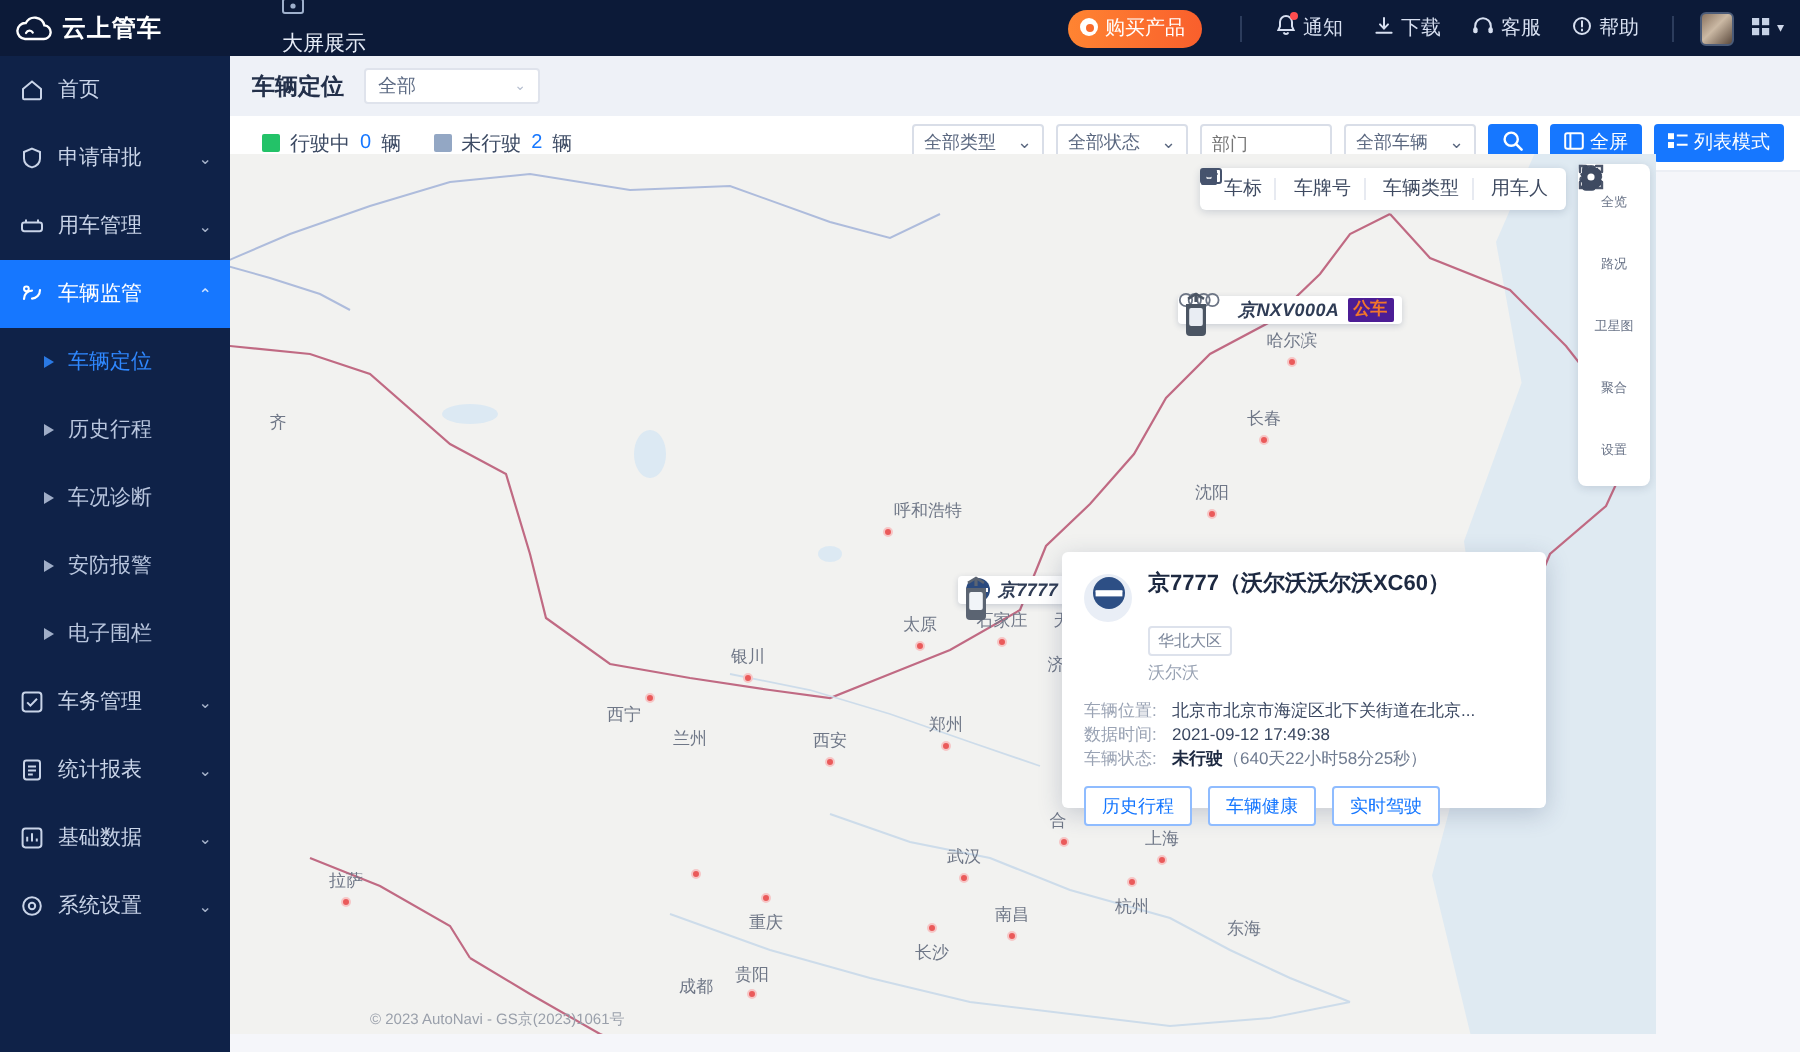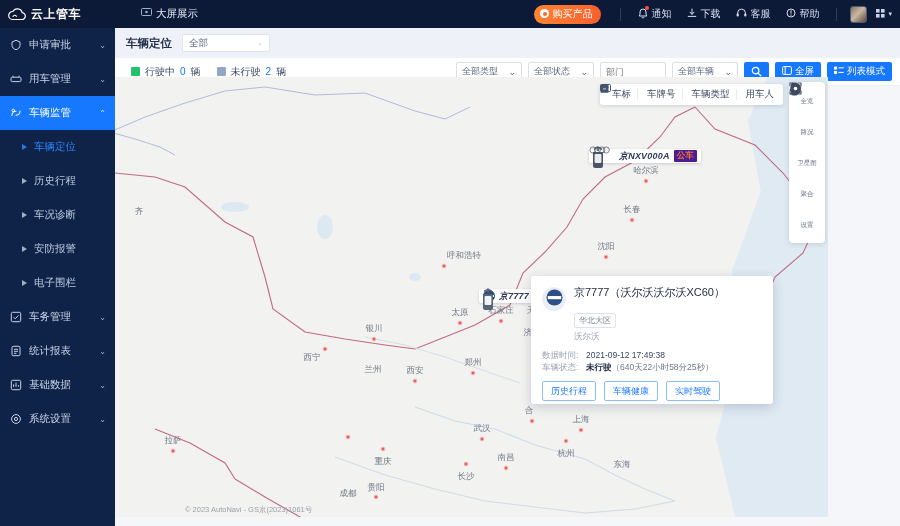--- a/index.html
+++ b/index.html
@@ -13,21 +13,21 @@
 
   
   .topbar {
     position: absolute; top: 0; left: 0; width: 900px; height: 28px;
     background: #0c1a38; display: flex; align-items: center;
     color: #cfd8ea; font-size: 10px; z-index: 40;
   }
   .logo-zone { width: 115px; height: 28px; display: flex; align-items: center; padding-left: 8px; gap: 5px; }
   .logo-text { font-size: 12px; font-weight: bold; color: #ffffff; letter-spacing: 0.5px; }
   .cloud-icon { width: 18px; height: 13px; position: relative; }
-  .top-nav-item { display: flex; gap: 4px; margin-left: 26px; color: #e6ecf7; font-size: 10.5px; }
+  .top-nav-item { display: flex; gap: 4px; margin-left: 26px; color: #e6ecf7; font-size: 10.5px; flex-direction: column; }
   .top-right { margin-left: auto; display: flex; align-items: center; gap: 0px; padding-right: 8px; }
   .buy-btn {
     display: flex; align-items: center; gap: 3px;
     background: linear-gradient(90deg,#ff8432,#f95f2c);
     color: #fff; font-size: 10px; border-radius: 10px;
     padding: 2px 9px 3px 6px; margin-right: 10px; white-space: nowrap;
   }
   .buy-dot { width: 9px; height: 9px; border-radius: 50%; background: #fff; display:inline-block; position: relative;}
   .buy-dot::after{content:""; position:absolute; left:2.5px; top:2.5px; width:4px;height:4px;border-radius:50%;background:#f96a2c;}
   .tr-sep { width: 1px; height: 13px; background: #2c3c5c; margin: 0 9px; }
@@ -142,21 +142,21 @@
 
   
   .info-card {
     position: absolute; left: 531px; top: 306px; width: 242px; height: 128px;
     background: #fff; border-radius: 3px; box-shadow: 0 3px 12px rgba(40,60,100,.22); z-index: 20;
     padding: 9px 11px;
   }
   .ic-head { display: flex; gap: 8px; }
   .ic-avatar { width: 24px; height: 24px; border-radius: 50%; background: #e9eef6;
     display: flex; align-items: center; justify-content: center; flex: 0 0 24px; margin-top: 2px; }
-  .ic-title { font-size: 11px; font-weight: normal; color: #1d2941; line-height: 14px; }
+  .ic-title { font-size: 11px; font-weight: bold; color: #1d2941; line-height: 14px; }
   .ic-badge { display: inline-block; border: 1px solid #dde2ec; color: #7c879b; font-size: 8px;
     padding: 1px 4px; border-radius: 2px; margin-top: 14px; }
   .ic-brand { font-size: 8.5px; color: #98a2b3; margin-top: 3px; }
   .ic-rows { margin-top: 6px; }
   .ic-row { display: flex; font-size: 8.5px; line-height: 12px; color: #39455d; }
   .ic-row .k { color: #9aa3b4; width: 44px; flex: 0 0 44px; }
   .ic-row .v { color: #3a4760; }
   .ic-row .v b { color: #1d2941; }
   .ic-row .v .dur { color: #6f7b90; font-weight: normal; text-align: center; }
   .ic-btns { display: flex; gap: 8px; margin-top: 8px; }
@@ -243,20 +243,28 @@
               <rect x="0" y="5" width="3.6" height="3.6" fill="#c7d2e6"></rect>
               <rect x="5" y="5" width="3.6" height="3.6" fill="#c7d2e6"></rect>
             </svg>
         </span>
         <span style="font-size:7px;">▾</span>
       </div>
     </div>
   </div>
 
   <div class="sidebar">
+    <div class="side-item">
+      <span class="side-icon">
+        <svg width="12" height="12" viewBox="0 0 12 12">
+            <path d="M1.5 5.5 6 1.8l4.5 3.7V10a.6.6 0 0 1-.6.6H2.1a.6.6 0 0 1-.6-.6z" fill="none" stroke="#c9d4e8" stroke-width="1"></path>
+          </svg>
+      </span>
+      <span>首页</span>
+    </div>
 
     <div class="side-item">
       <span class="side-icon">
         <svg width="12" height="12" viewBox="0 0 12 12">
             <path d="M6 1.3 10 3v3.2c0 2.3-1.7 3.8-4 4.5-2.3-.7-4-2.2-4-4.5V3z" fill="none" stroke="#c9d4e8" stroke-width="1"></path>
           </svg>
       </span>
       <span>申请审批</span>
       <span class="chev">⌄</span>
     </div>
@@ -550,21 +558,21 @@
         <span class="city" style="left:259px; top:246px;">银川</span>
           <span class="citydot" style="left:259px;top:262px;"></span>
         <span class="city" style="left:345px; top:230px;">太原</span>
           <span class="citydot" style="left:345px;top:246px;"></span>
         <span class="city" style="left:386px; top:228px;">石家庄</span>
           <span class="citydot" style="left:386px;top:244px;"></span>
         <span class="city" style="left:416px; top:228px;">天</span>
         <span class="city" style="left:413px; top:250px;">济</span>
         <span class="city" style="left:197px; top:275px;">西宁</span>
           <span class="citydot" style="left:210px;top:272px;"></span>
-        <span class="city" style="left:230px; top:287px;margin-left:28px;">兰州</span>
+        <span class="city" style="left:230px; top:287px;">兰州</span>
         <span class="city" style="left:300px; top:288px;">西安</span>
           <span class="citydot" style="left:300px;top:304px;"></span>
         <span class="city" style="left:358px; top:280px;">郑州</span>
           <span class="citydot" style="left:358px;top:296px;"></span>
         <span class="city" style="left:414px; top:328px;">合</span>
           <span class="citydot" style="left:417px;top:344px;"></span>
         <span class="city" style="left:466px; top:337px;">上海</span>
           <span class="citydot" style="left:466px;top:353px;"></span>
         <span class="city" style="left:367px; top:346px;">武汉</span>
           <span class="citydot" style="left:367px;top:362px;"></span>
@@ -639,20 +647,24 @@
           </span>
         </div>
         <div>
           <div class="ic-title">京7777（沃尔沃沃尔沃XC60）</div>
           <div><span class="ic-badge">华北大区</span></div>
           <div class="ic-brand">沃尔沃</div>
         </div>
       </div>
       <div class="ic-rows">
         <div class="ic-row">
+          <span class="k">车辆位置:</span>
+          <span class="v">北京市北京市海淀区北下关街道在北京...</span>
+        </div>
+        <div class="ic-row">
           <span class="k">数据时间:</span>
           <span class="v">2021-09-12 17:49:38</span>
         </div>
         <div class="ic-row">
           <span class="k">车辆状态:</span>
           <span class="v">
             <b>未行驶</b><span class="dur">（640天22小时58分25秒）</span>
           </span>
         </div>
       </div>

